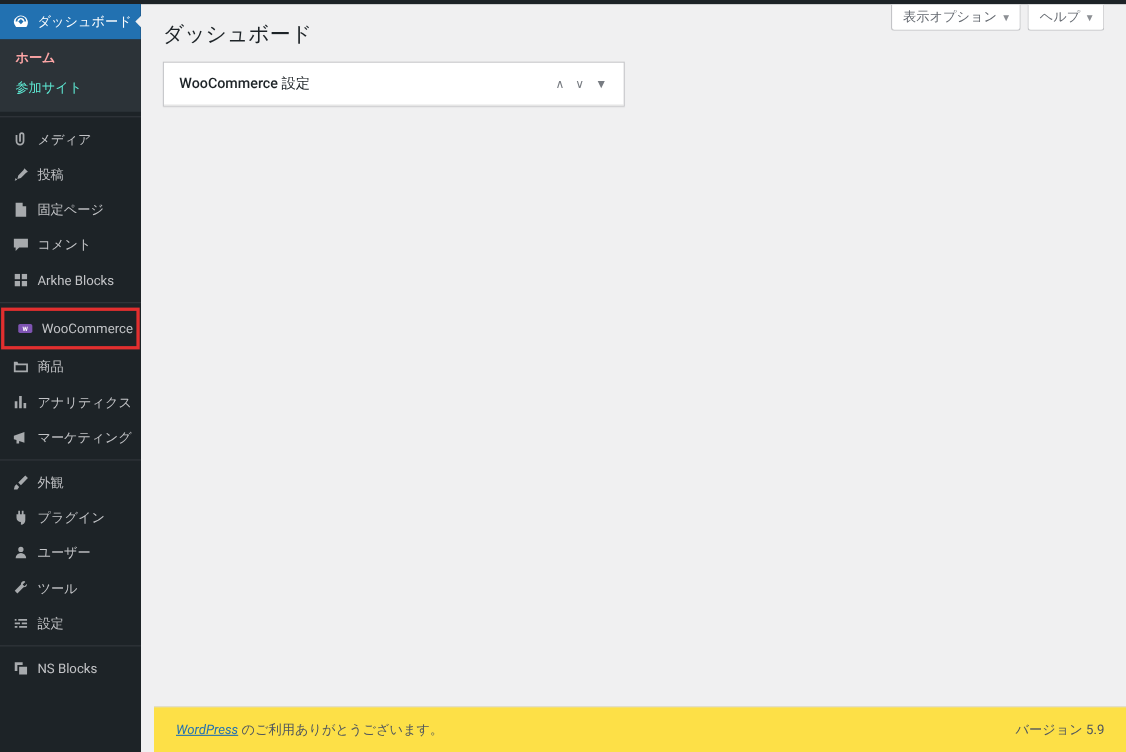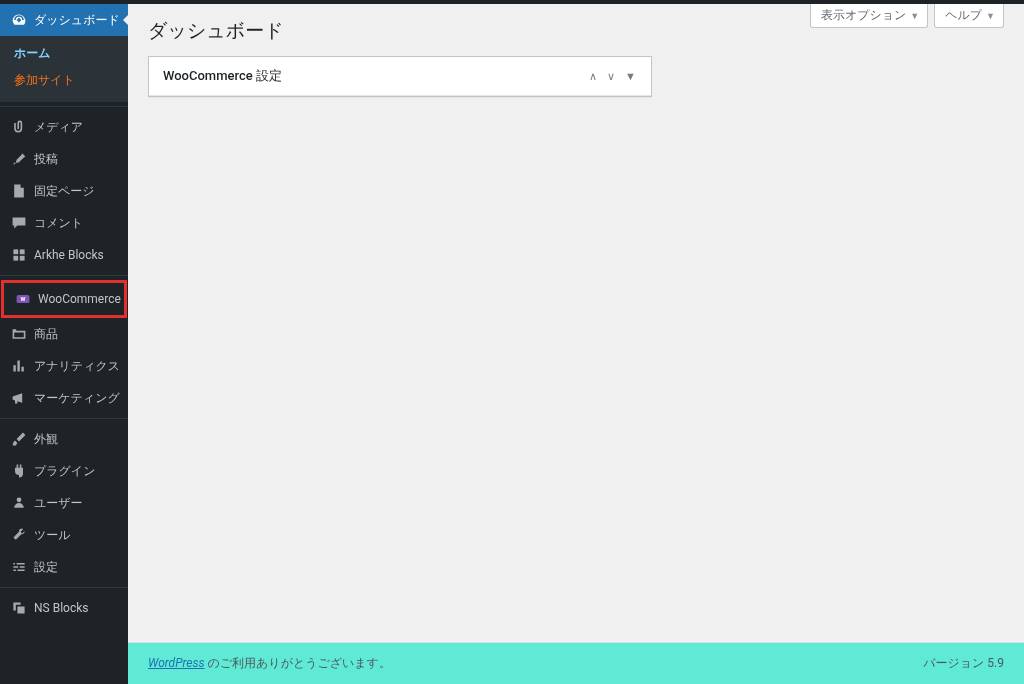--- a/index.html
+++ b/index.html
@@ -63,24 +63,24 @@
   border: 6px solid transparent;
   border-right-color: #f0f0f1;
 }
 .submenu {
   background: #2c3338;
   padding: 4px 0 8px;
 }
 .submenu-item {
   padding: 5px 12px 5px 14px;
   font-size: 12px;
-  color: #f97316;
+  color: #5eead4;
   cursor: pointer;
 }
-.submenu-item.active { color: #7dd3fc; font-weight: 600; }
+.submenu-item.active { color: #fca5a5; font-weight: 600; }
 .menu-sep { border-top: 1px solid #32373c; margin: 4px 0; }
 .highlight-box {
   border: 3px solid #e22f2f;
   margin: 0 1px;
 }
 .main {
   flex: 1;
   position: relative;
   background: #f0f0f1;
   padding: 0 20px 46px;
@@ -111,21 +111,21 @@
 h1.page-title {
   font-size: 19px;
   font-weight: 400;
   color: #1d2327;
   padding: 14px 0 12px;
 }
 .postbox {
   background: #fff;
   border: 1px solid #c3c4c7;
   box-shadow: 0 1px 1px rgba(0,0,0,.04);
-  width: 504px;
+  width: 420px;
 }
 .postbox-header {
   display: flex;
   align-items: center;
   padding: 10px 10px 10px 14px;
   border-bottom: 1px solid #e5e5e5;
 }
 .postbox-header .title {
   flex: 1;
   font-size: 13px;
@@ -134,23 +134,23 @@
 }
 .handle-act {
   color: #787c82;
   font-size: 11px;
   padding: 0 5px;
   cursor: pointer;
 }
 .footer {
   position: absolute;
   bottom: 0;
-  left: 0;
+  left: 12px;
   right: 0;
-  background: #5eead4;
+  background: #fde047;
   border-top: 1px solid #dcdcde;
   padding: 12px 20px;
   font-size: 12px;
   color: #50575e;
   display: flex;
   justify-content: space-between;
 }
 .footer a {
   color: #2271b1;
   font-style: italic;

